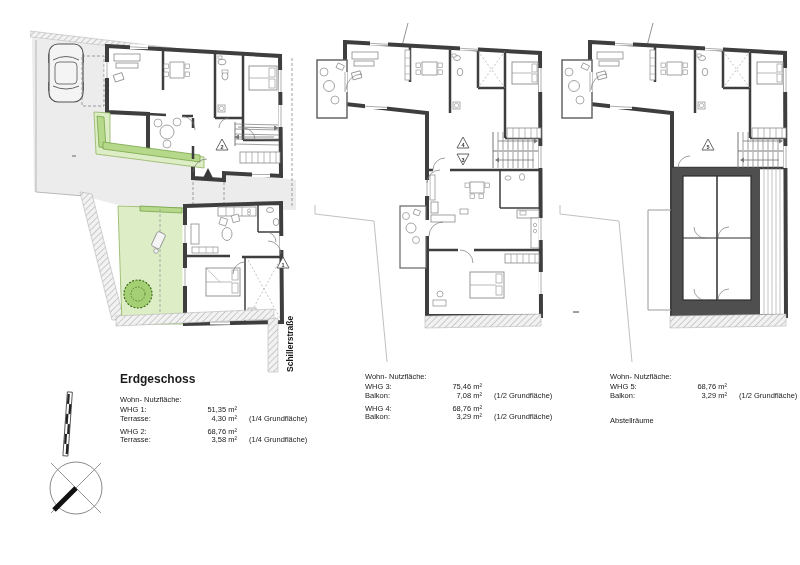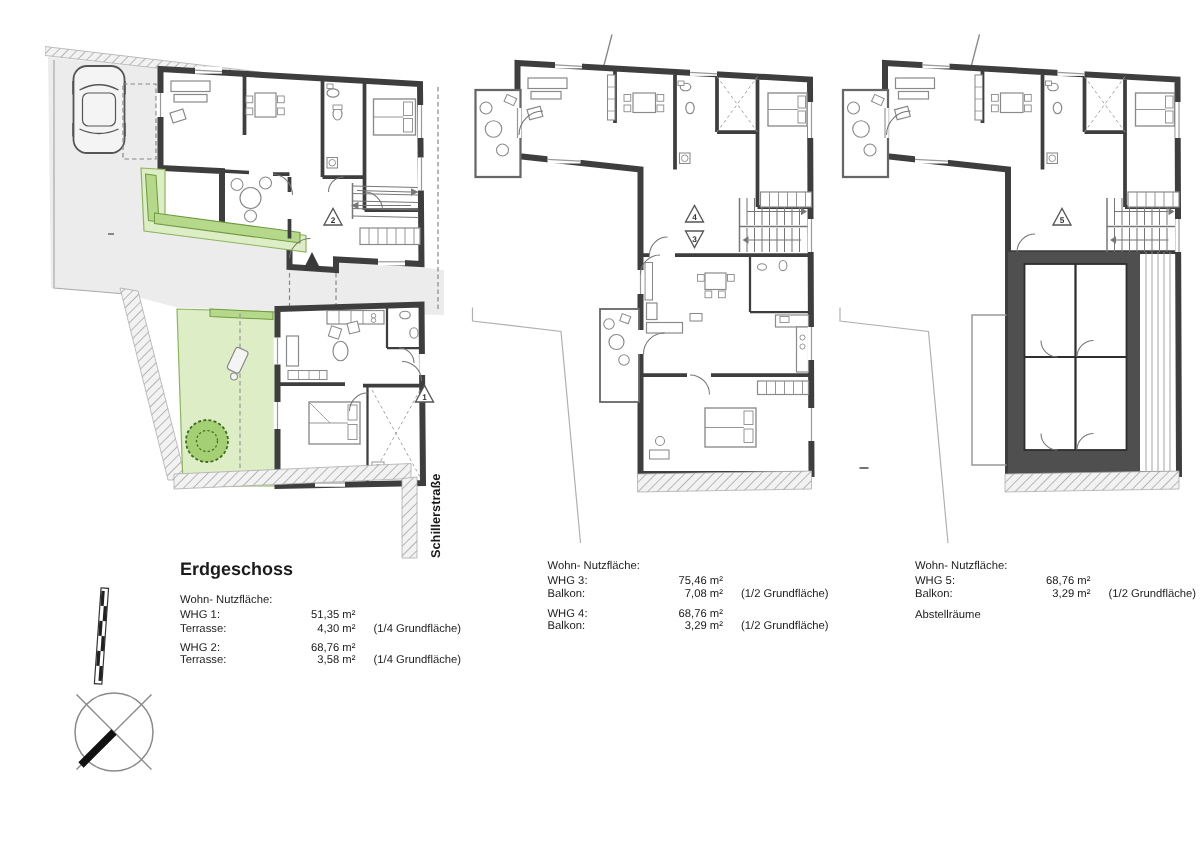--- a/index.html
+++ b/index.html
@@ -7,21 +7,21 @@
        font-family:"Liberation Sans",sans-serif;color:#1b1b1b}
   .plan{position:absolute}
   .info{position:absolute}
   .t{font-size:12px;font-weight:bold;margin:0 0 9px 0}
   .h{font-size:7.5px;margin:0 0 2px 0}
   .r{font-size:7.5px;line-height:8.8px;white-space:nowrap}
   .lbl{display:inline-block;width:71px}
   .val{display:inline-block;width:46px;text-align:right}
   .note{margin-left:12px}
   .mt{margin-top:4px}
-  .mtl{margin-top:5px}
+  .mtl{margin-top:16px}
   svg text{font-family:"Liberation Sans",sans-serif}
 </style>
 </head>
 <body>
 
 <svg class="plan" style="left:30px;top:10px" width="270" height="365" viewBox="0 0 270 365">
   <defs>
     <pattern id="hp1" width="4.5" height="4.5" patternUnits="userSpaceOnUse" patternTransform="rotate(45)">
       <rect width="4.5" height="4.5" fill="#f2f2f2"></rect>
       <line x1="0" y1="0" x2="0" y2="4.5" stroke="#9a9a9a" stroke-width="0.9"></line>

